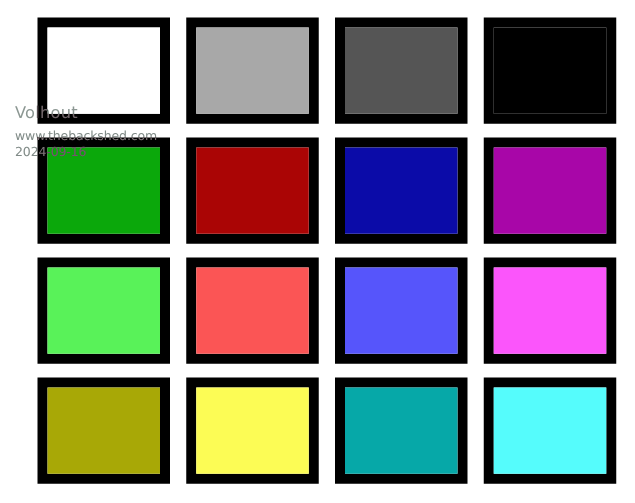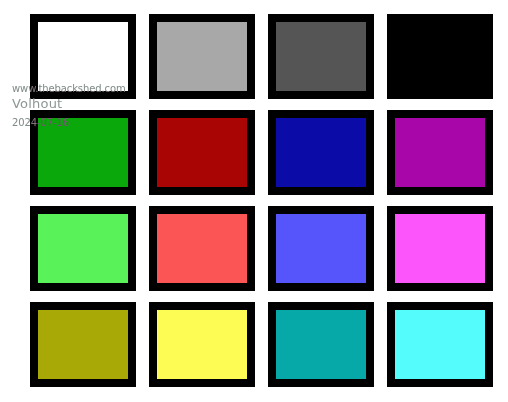--- a/index.html
+++ b/index.html
@@ -126,18 +126,18 @@
       </div>
       <div class="swatch" style="border-color: rgb(0, 0, 0);">
         <div class="swatch-fill" style="background: rgb(6, 168, 168);"></div>
       </div>
       <div class="swatch" style="border-color: rgb(0, 0, 0);">
         <div class="swatch-fill" style="background: rgb(85, 252, 252);"></div>
       </div>
     </div>
 
   <div id="watermark">
+    <div class="wm-line" id="wm-name">Volhout</div>
     <div class="wm-line" id="wm-url">www.thebackshed.com</div>
-    <div class="wm-line" id="wm-name">Volhout</div>
-    <div class="wm-line" id="wm-date">2024-07-16</div>
+    <div class="wm-line" id="wm-date">2024-09-16</div>
   </div>
 
 </div>
 
 </body></html>

